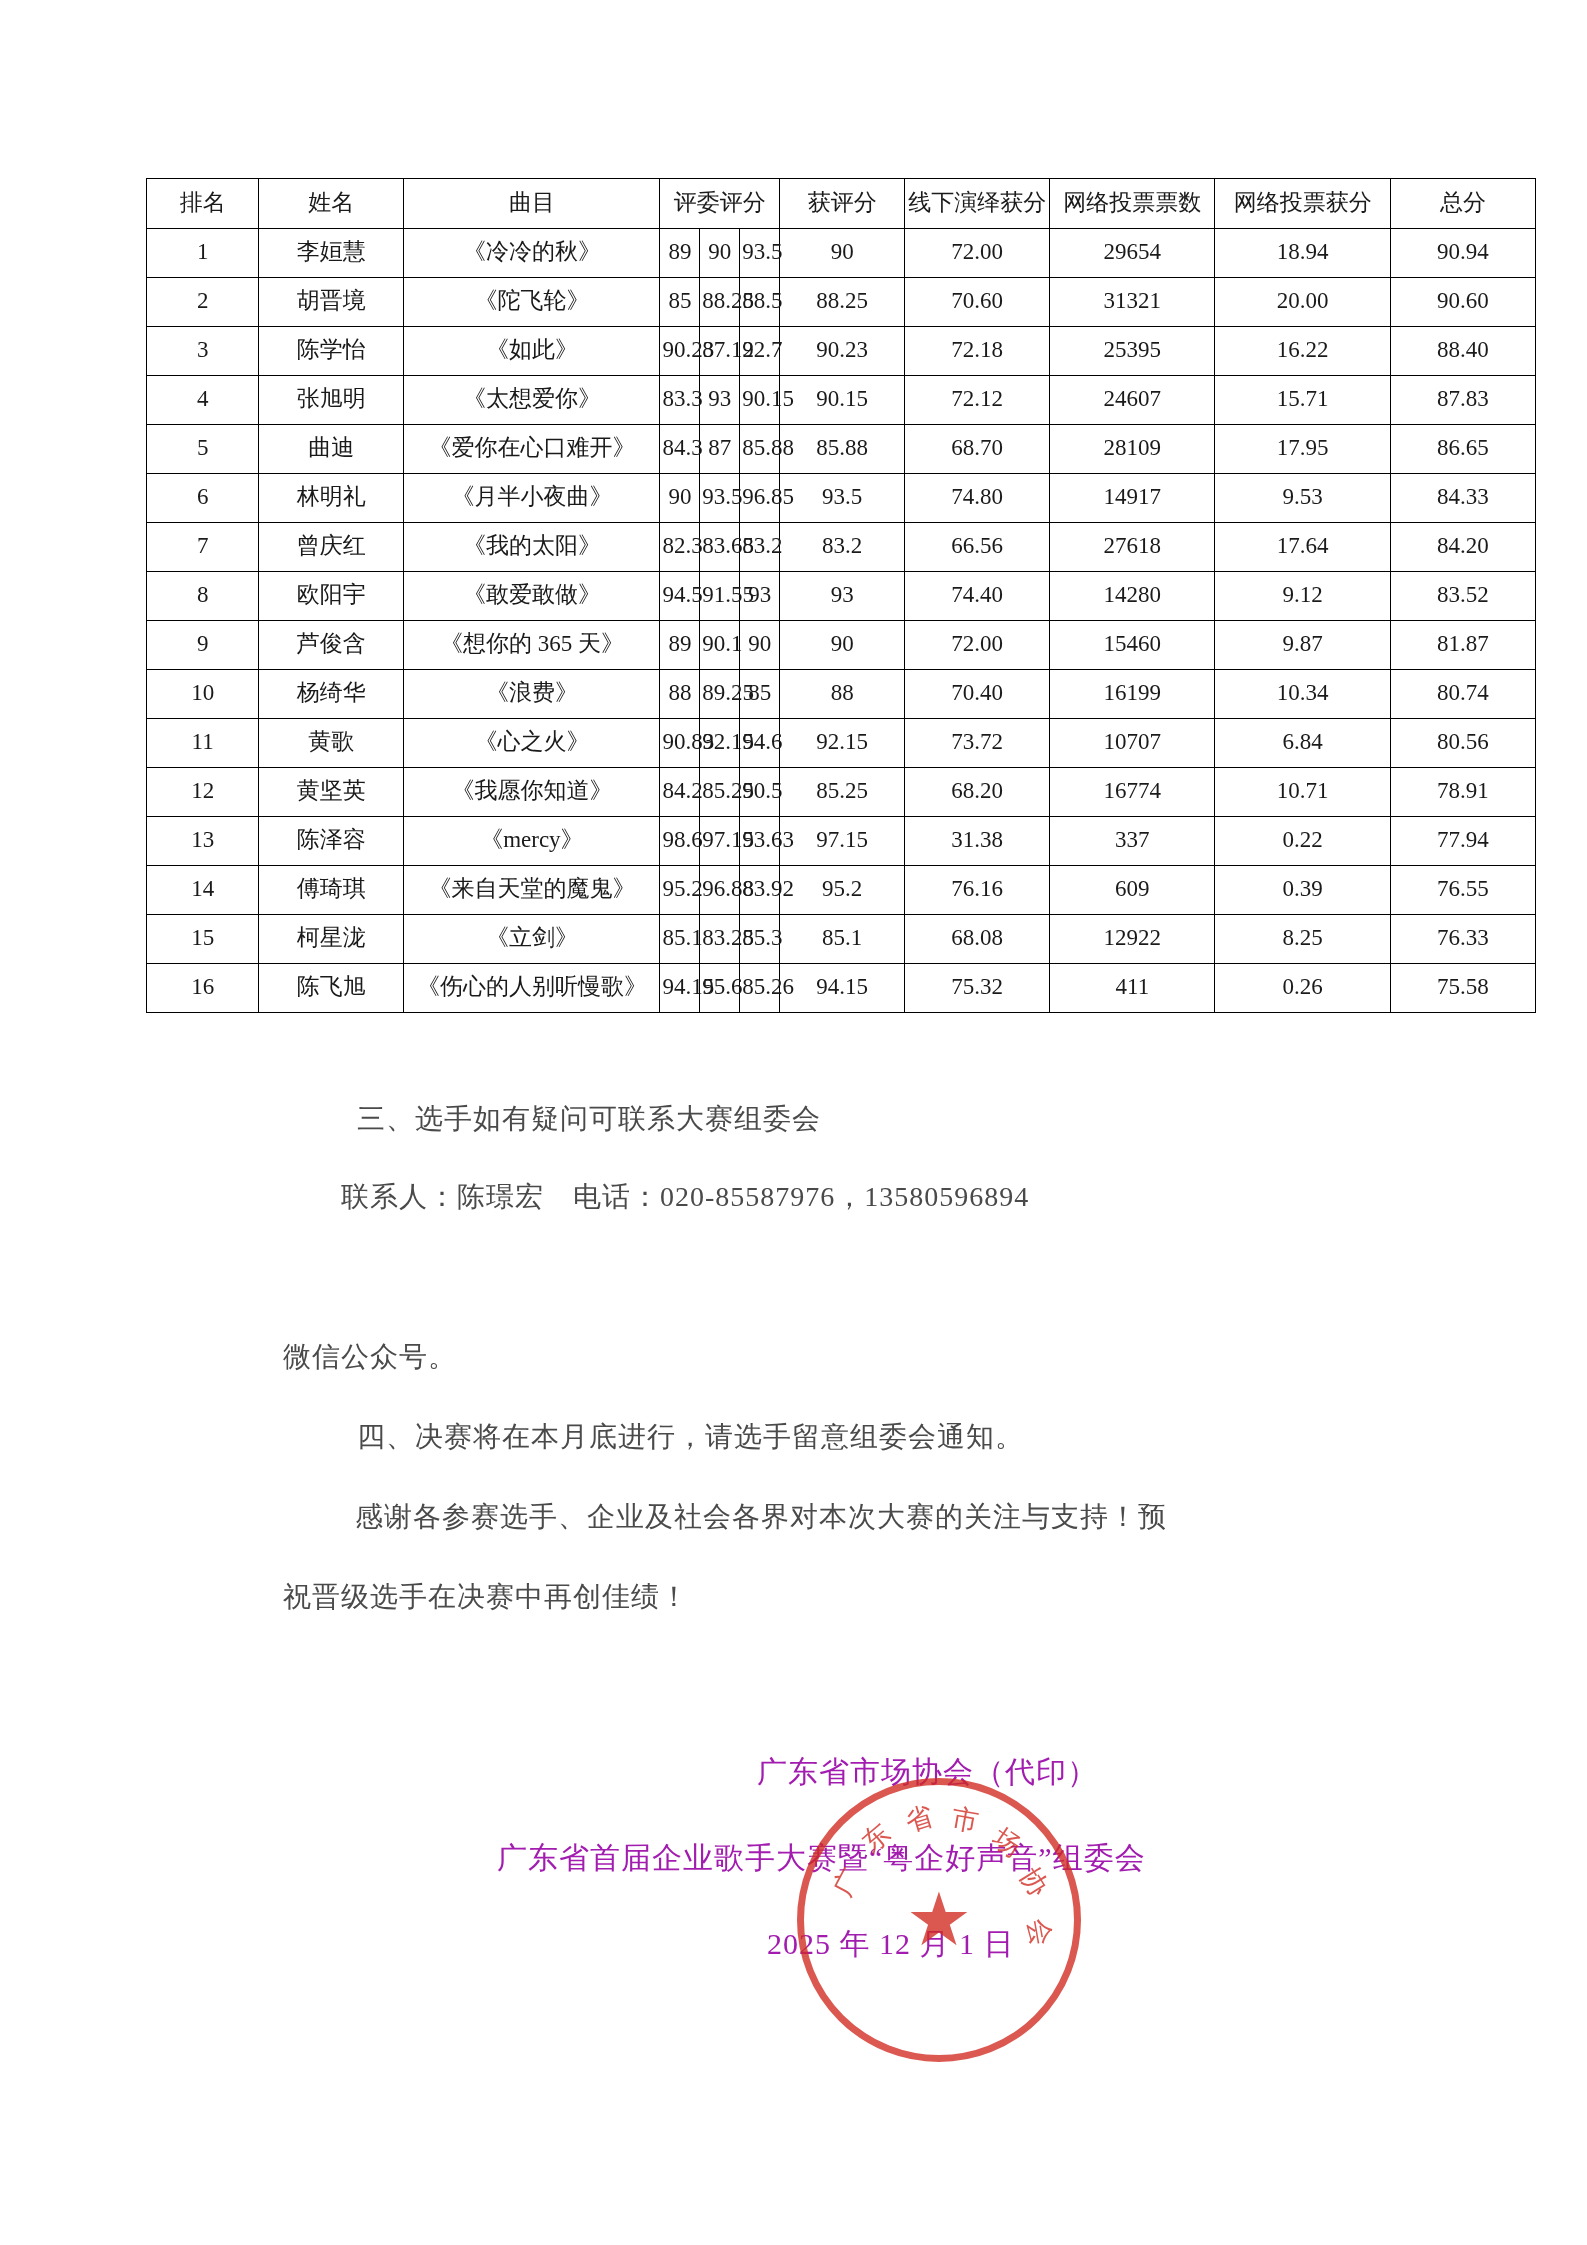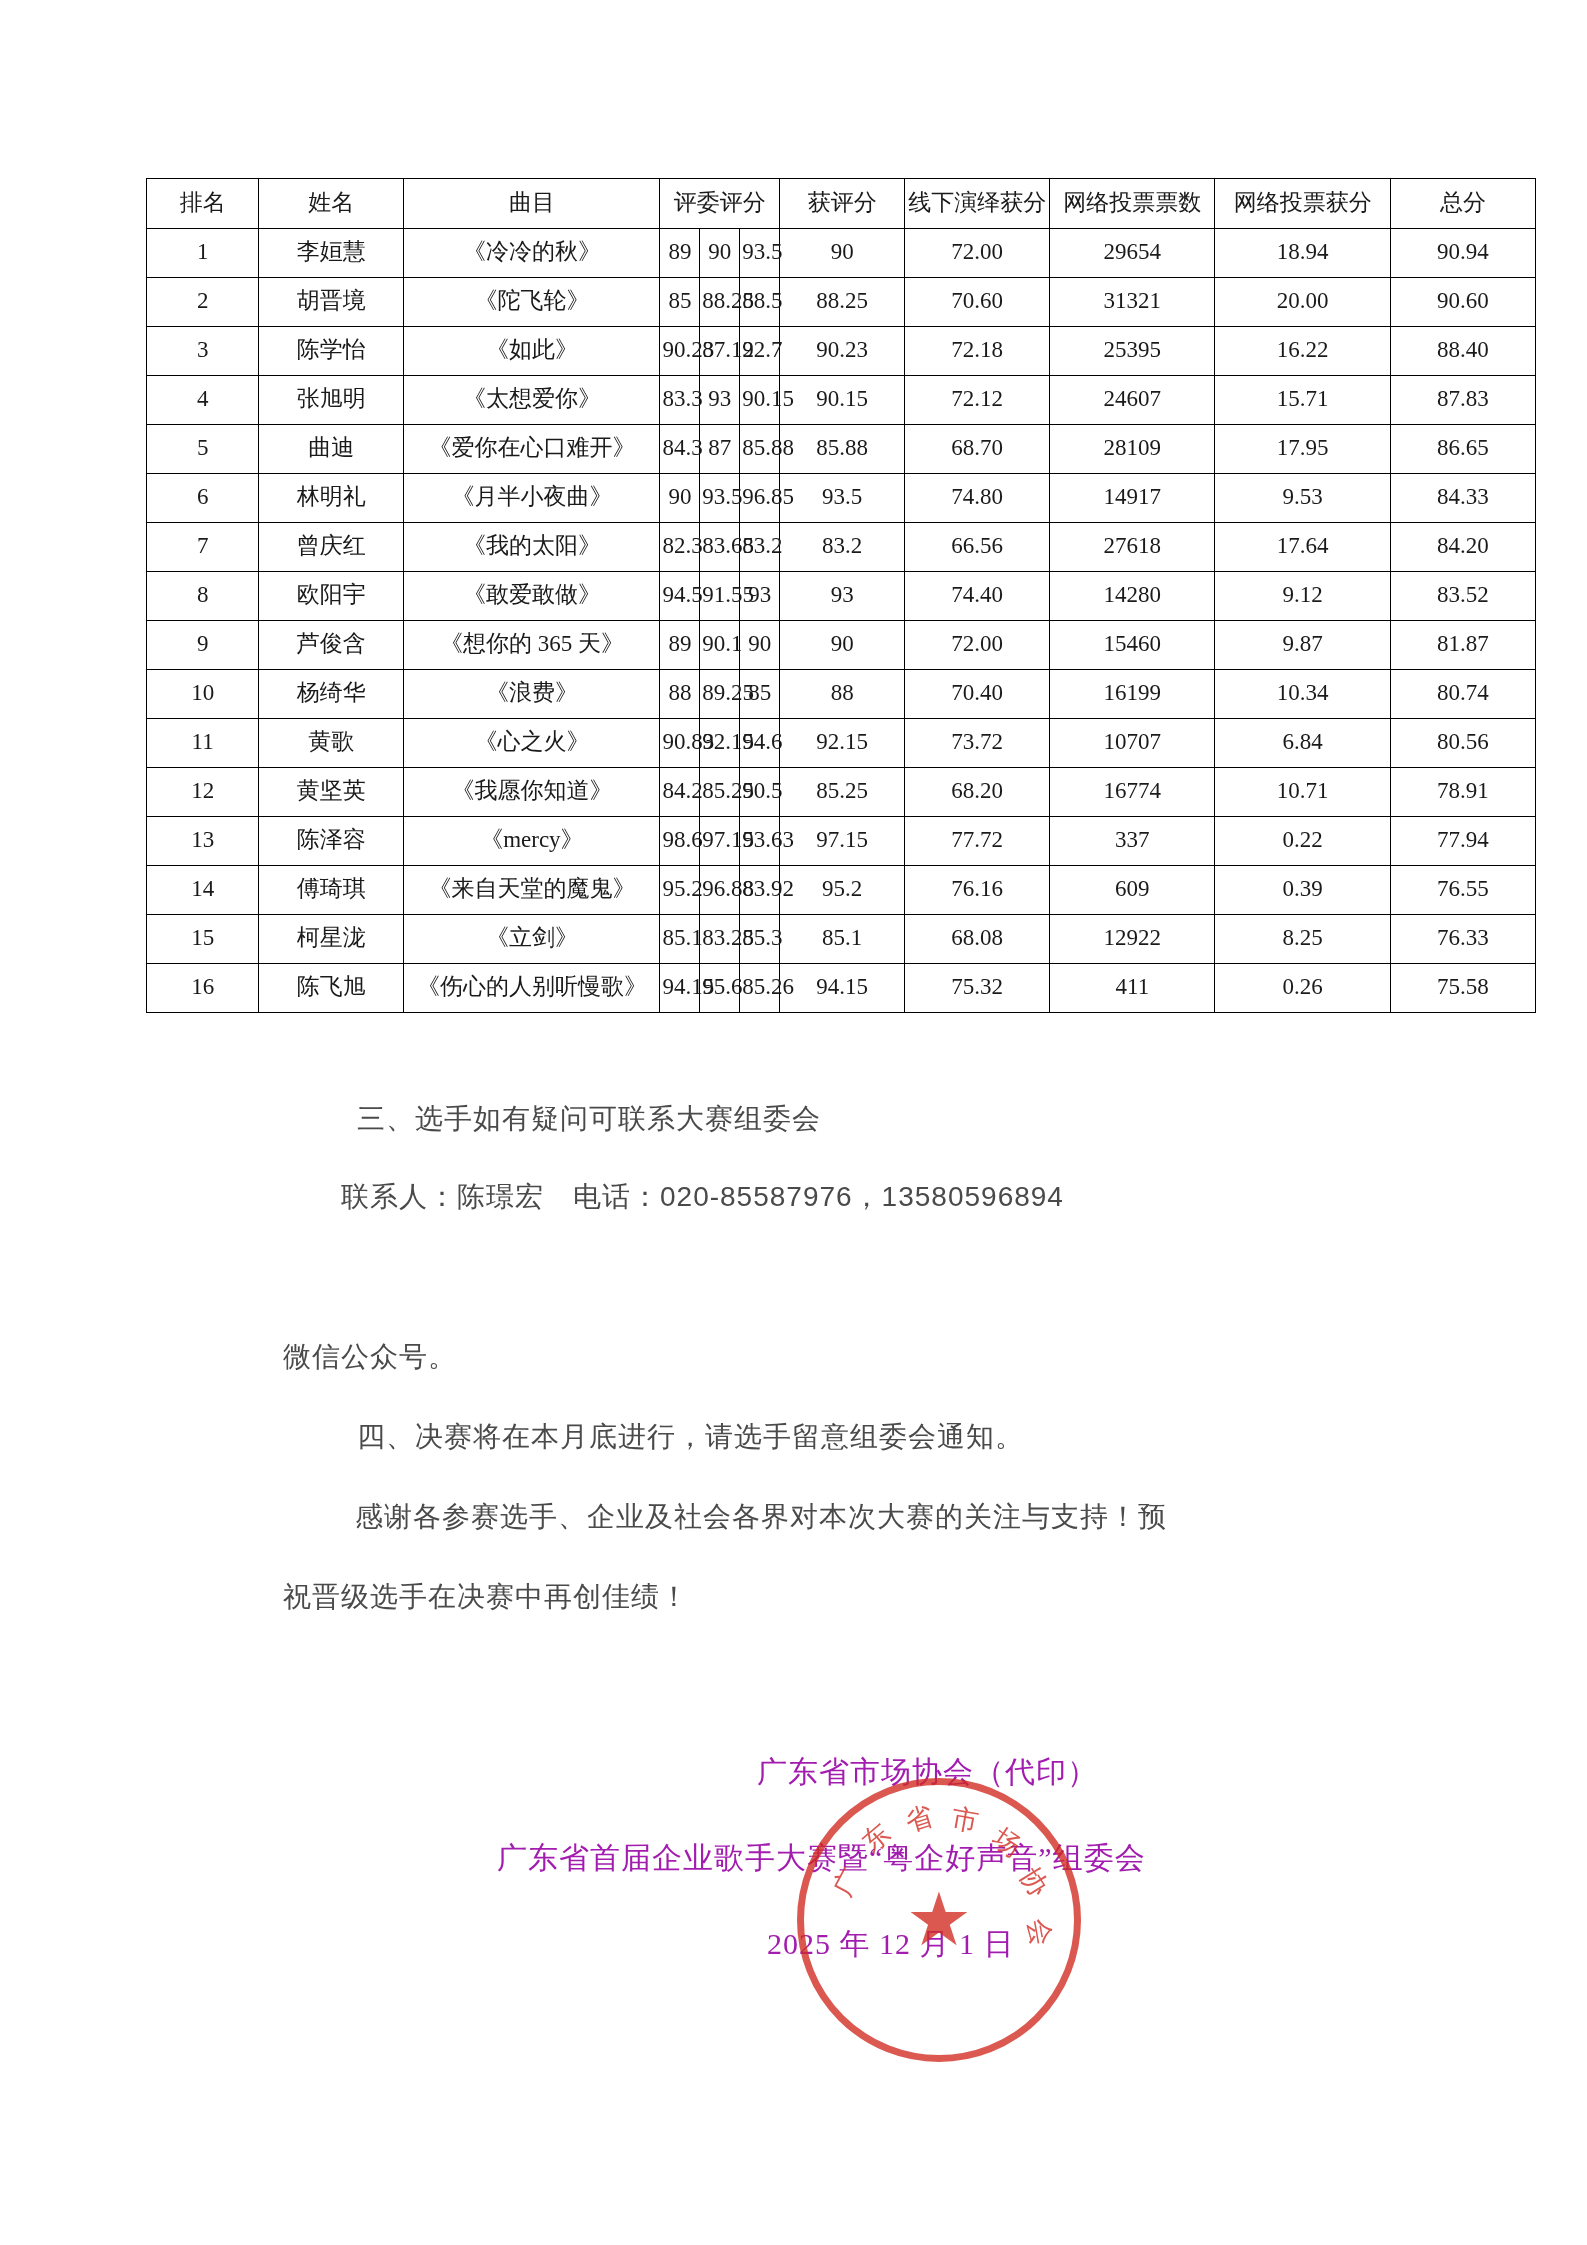--- a/index.html
+++ b/index.html
@@ -61,21 +61,21 @@
   .c-j1, .c-j2, .c-j3 { width: 88px; }
   .c-jscore { width: 92px; }
   .c-live { width: 108px; }
   .c-votes { width: 124px; }
   .c-vscore { width: 132px; }
   .c-total { width: 108px; }
 
   
   .para {
     position: absolute;
-    font-family: Liberation Sans, sans-serif;
+    font-family: Liberation Serif, serif;
     font-size: 28px;
     color: #4a4a4a;
     letter-spacing: 1px;
     white-space: nowrap;
   }
   .p1 { left: 312px; top: 1100px; }
   .p2 { left: 296px; top: 1178px; }
   .p3 { left: 310px; top: 1258px; }
   .p4 { left: 238px; top: 1338px; }
   .p5 { left: 312px; top: 1418px; }
@@ -321,21 +321,21 @@
           <td class="c-total">78.91</td>
         </tr>
         <tr>
           <td class="c-rank">13</td>
           <td class="c-name">陈泽容</td>
           <td class="c-song">《mercy》</td>
           <td class="c-j1">98.6</td>
           <td class="c-j2">97.15</td>
           <td class="c-j3">93.63</td>
           <td class="c-jscore">97.15</td>
-          <td class="c-live">77.72</td>
+          <td class="c-live">31.38</td>
           <td class="c-votes">337</td>
           <td class="c-vscore">0.22</td>
           <td class="c-total">77.94</td>
         </tr>
         <tr>
           <td class="c-rank">14</td>
           <td class="c-name">傅琦琪</td>
           <td class="c-song">《来自天堂的魔鬼》</td>
           <td class="c-j1">95.2</td>
           <td class="c-j2">96.88</td>

